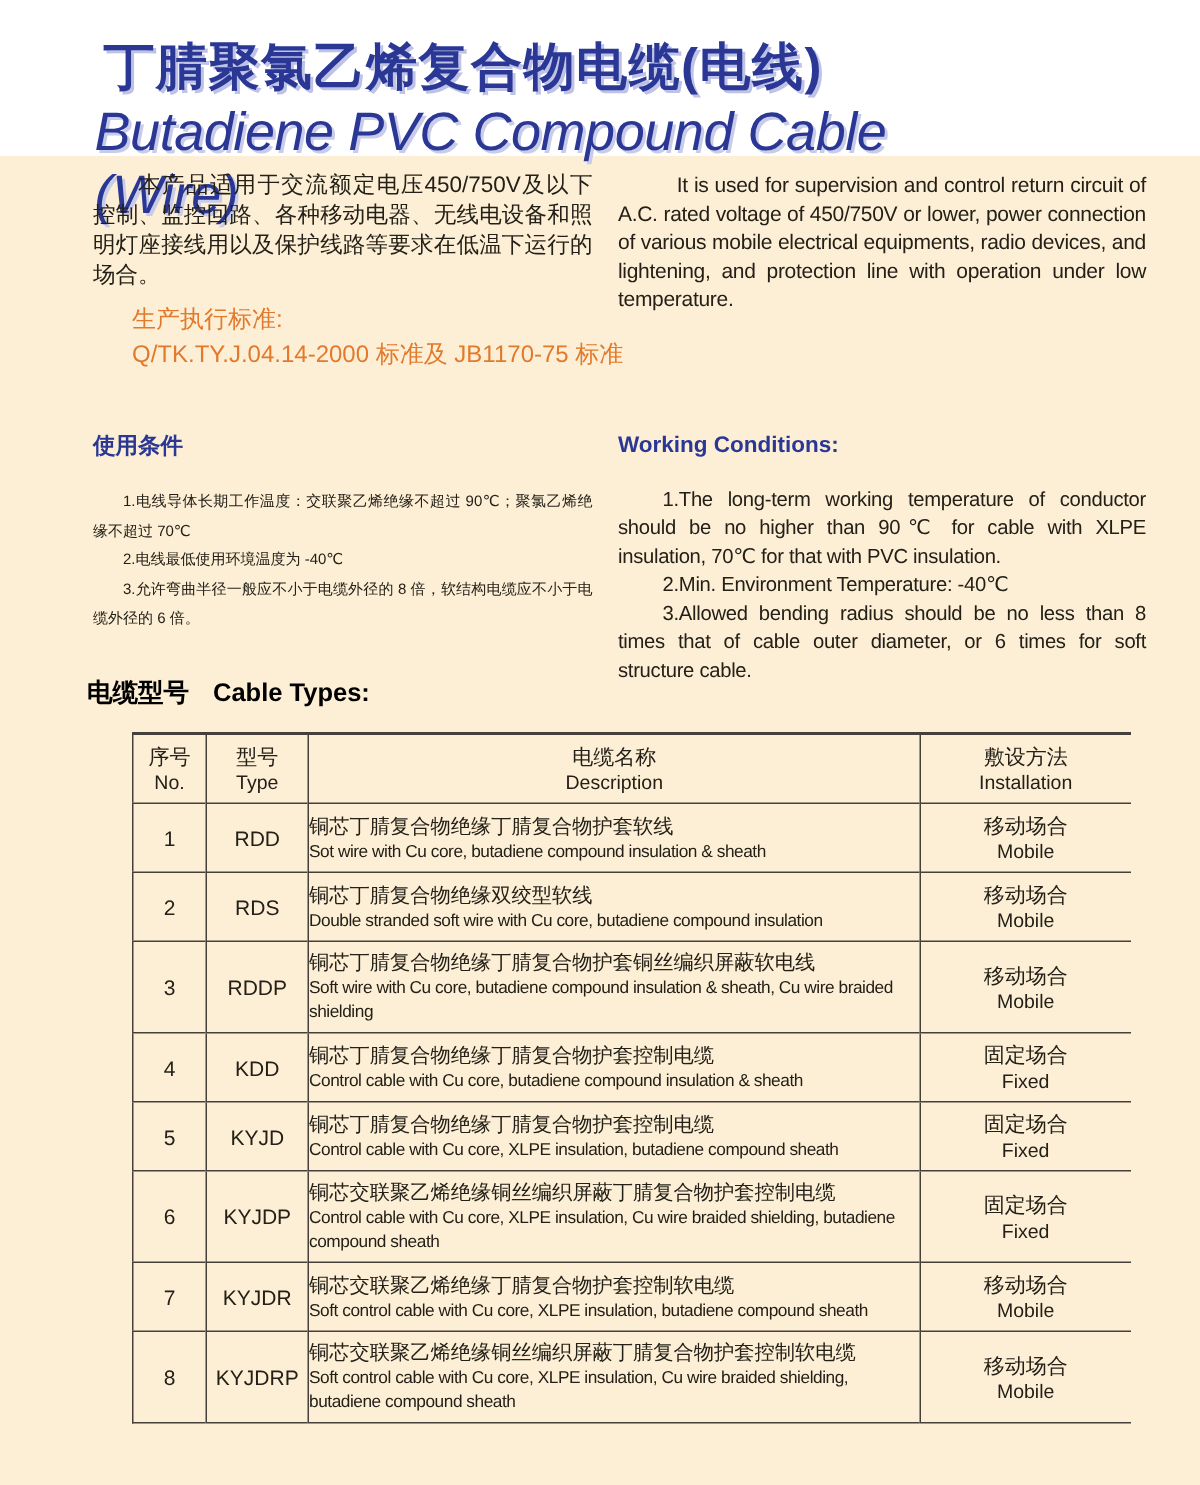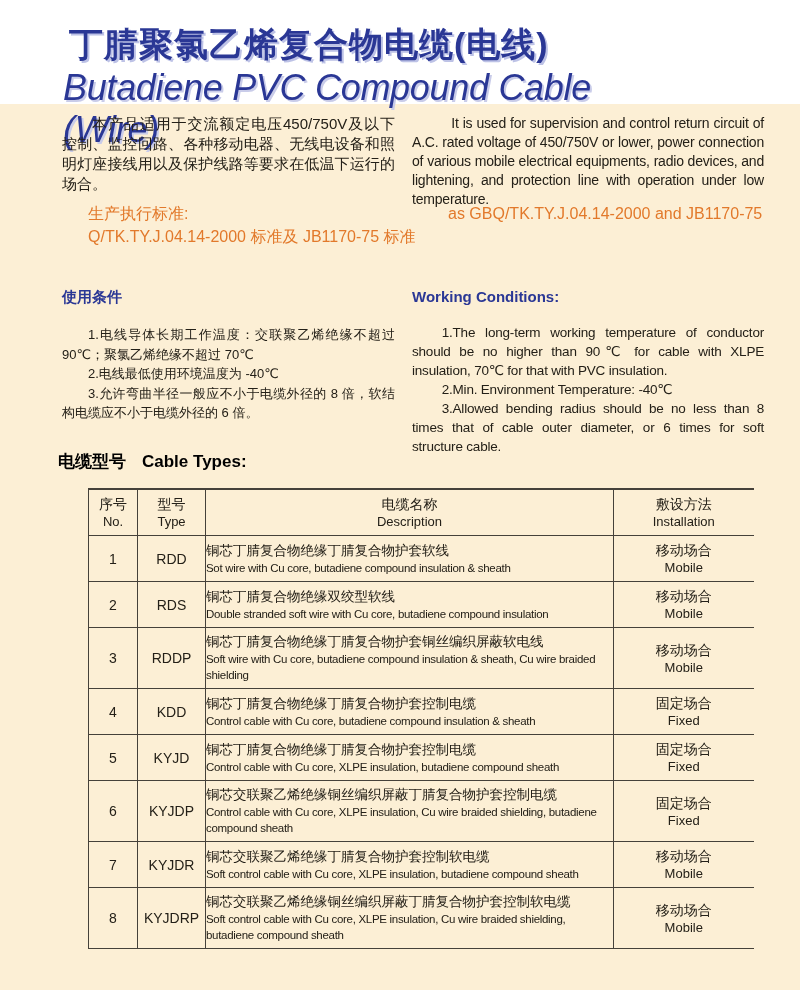--- a/index.html
+++ b/index.html
@@ -35,21 +35,21 @@
 
   
   .sec-std{position:absolute;top:202px;left:0;width:800px;color:#E2792B;}
   .std-left{position:absolute;left:88px;width:320px;}
   .std-right{position:absolute;left:448px;width:330px;}
   .std-line{font-size:16px;line-height:23px;white-space:nowrap;}
 
   
   .sec-cond{position:absolute;top:288px;left:0;width:800px;}
   .cond-h{margin:0 0 18px 0;font-size:15px;font-weight:bold;color:#2A3795;}
-  .cond-cn p{margin:0;font-size:13px;line-height:19.5px;text-align:justify;text-indent:2em;}
+  .cond-cn p{margin:0;font-size:10px;line-height:19.5px;text-align:justify;text-indent:2em;}
   .cond-en p{margin:0;font-size:13.5px;line-height:19px;text-align:justify;text-indent:2.2em;letter-spacing:-0.2px;}
 
   
   .sec-th{position:absolute;top:450px;left:58px;display:flex;gap:16px;align-items:baseline;}
   .th-cn,.th-en{font-size:17px;font-weight:bold;color:#000000;}
 
   
   .sec-table{position:absolute;top:488px;left:88px;}
   table.cable{border-collapse:collapse;width:665px;table-layout:fixed;
     border-left:1.6px solid #45413A;border-bottom:1.6px solid #45413A;}
@@ -86,21 +86,20 @@
     <p class="col-left p-cn">本产品适用于交流额定电压450/750V及以下控制、监控回路、各种移动电器、无线电设备和照明灯座接线用以及保护线路等要求在低温下运行的场合。</p>
     <p class="col-right p-en">It is used for supervision and control return circuit of A.C. rated voltage of 450/750V or lower, power connection of various mobile electrical equipments, radio devices, and lightening, and protection line with operation under low temperature.</p>
   </section>
 
   <section class="sec-std">
     <div class="std-left">
       <div class="std-line">生产执行标准:</div>
       <div class="std-line">Q/TK.TY.J.04.14-2000 标准及 JB1170-75 标准</div>
     </div>
     <div class="std-right">
-      <div class="std-line">as  GBQ/TK.TY.J.04.14-2000 and JB1170-75</div>
     </div>
   </section>
 
   <section class="sec-cond">
     <div class="col-left cond-cn">
       <h3 class="cond-h">使用条件</h3>
       <p>1.电线导体长期工作温度：交联聚乙烯绝缘不超过 90℃；聚氯乙烯绝缘不超过 70℃</p>
       <p>2.电线最低使用环境温度为 -40℃</p>
       <p>3.允许弯曲半径一般应不小于电缆外径的 8 倍，软结构电缆应不小于电缆外径的 6 倍。</p>
     </div>

